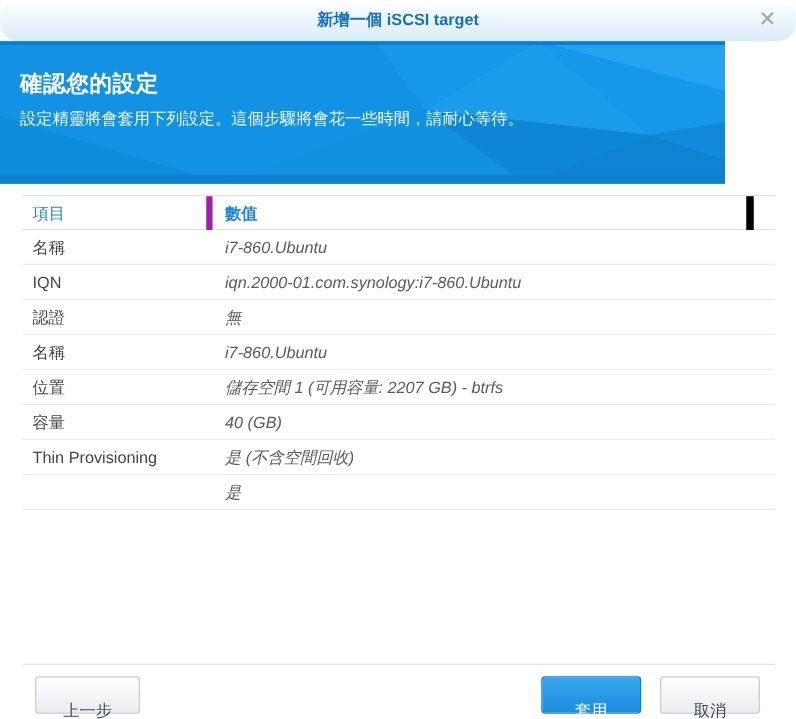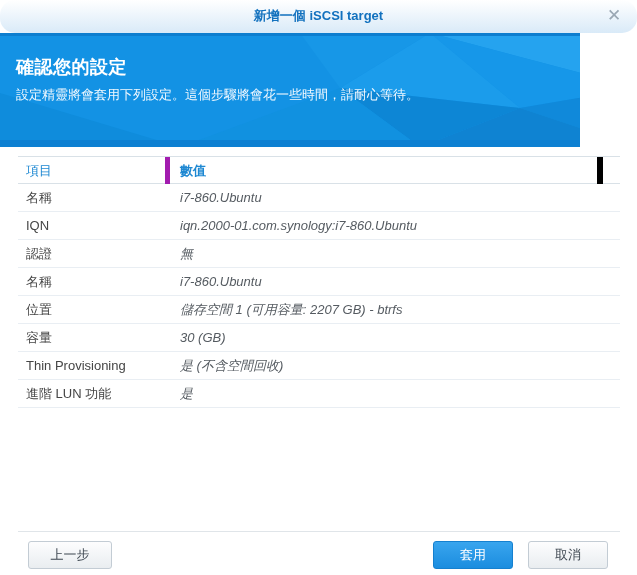--- a/index.html
+++ b/index.html
@@ -82,21 +82,21 @@
   .footer-divider {
     position: absolute; left: 18px; top: 531px; width: 602px; height: 0;
     border-top: 1px solid #e0e5e9;
   }
   .btn {
     position: absolute; top: 541px; height: 28px;
     border: 1px solid #c3ccd4; border-radius: 3px;
     background: linear-gradient(#fdfdfe, #e9edf0);
     color: #3f4852; font-size: 13px;
     font-family: "Liberation Sans", "DejaVu Sans", sans-serif;
-    text-align: center; line-height: 26px; cursor: pointer; padding: 0;
+    text-align: center; line-height: 26px; cursor: pointer; padding: 14px;
   }
   .btn-back   { left: 28px;  width: 84px; }
   .btn-apply  {
     left: 433px; width: 80px;
     background: linear-gradient(#39a5ee, #1b8ddf);
     border: 1px solid #1580cf; color: #ffffff;
   }
   .btn-cancel { left: 528px; width: 80px; }
 </style>
 </head>
@@ -154,30 +154,29 @@
     <div class="td-value">i7-860.Ubuntu</div>
   </div>
 
   <div class="tr">
     <div class="td-item">位置</div>
     <div class="td-value">儲存空間 1 (可用容量: 2207 GB) - btrfs</div>
   </div>
 
   <div class="tr">
     <div class="td-item">容量</div>
-    <div class="td-value">30 (GB)</div>
+    <div class="td-value">40 (GB)</div>
   </div>
 
   <div class="tr">
     <div class="td-item">Thin Provisioning</div>
     <div class="td-value">是 (不含空間回收)</div>
   </div>
 
   <div class="tr">
-    <div class="td-item">進階 LUN 功能</div>
     <div class="td-value">是</div>
   </div>
 </div>
   </div>
 
   <div class="footer-divider"></div>
   <button class="btn btn-back">上一步</button>
   <button class="btn btn-apply">套用</button>
   <button class="btn btn-cancel">取消</button>
 

